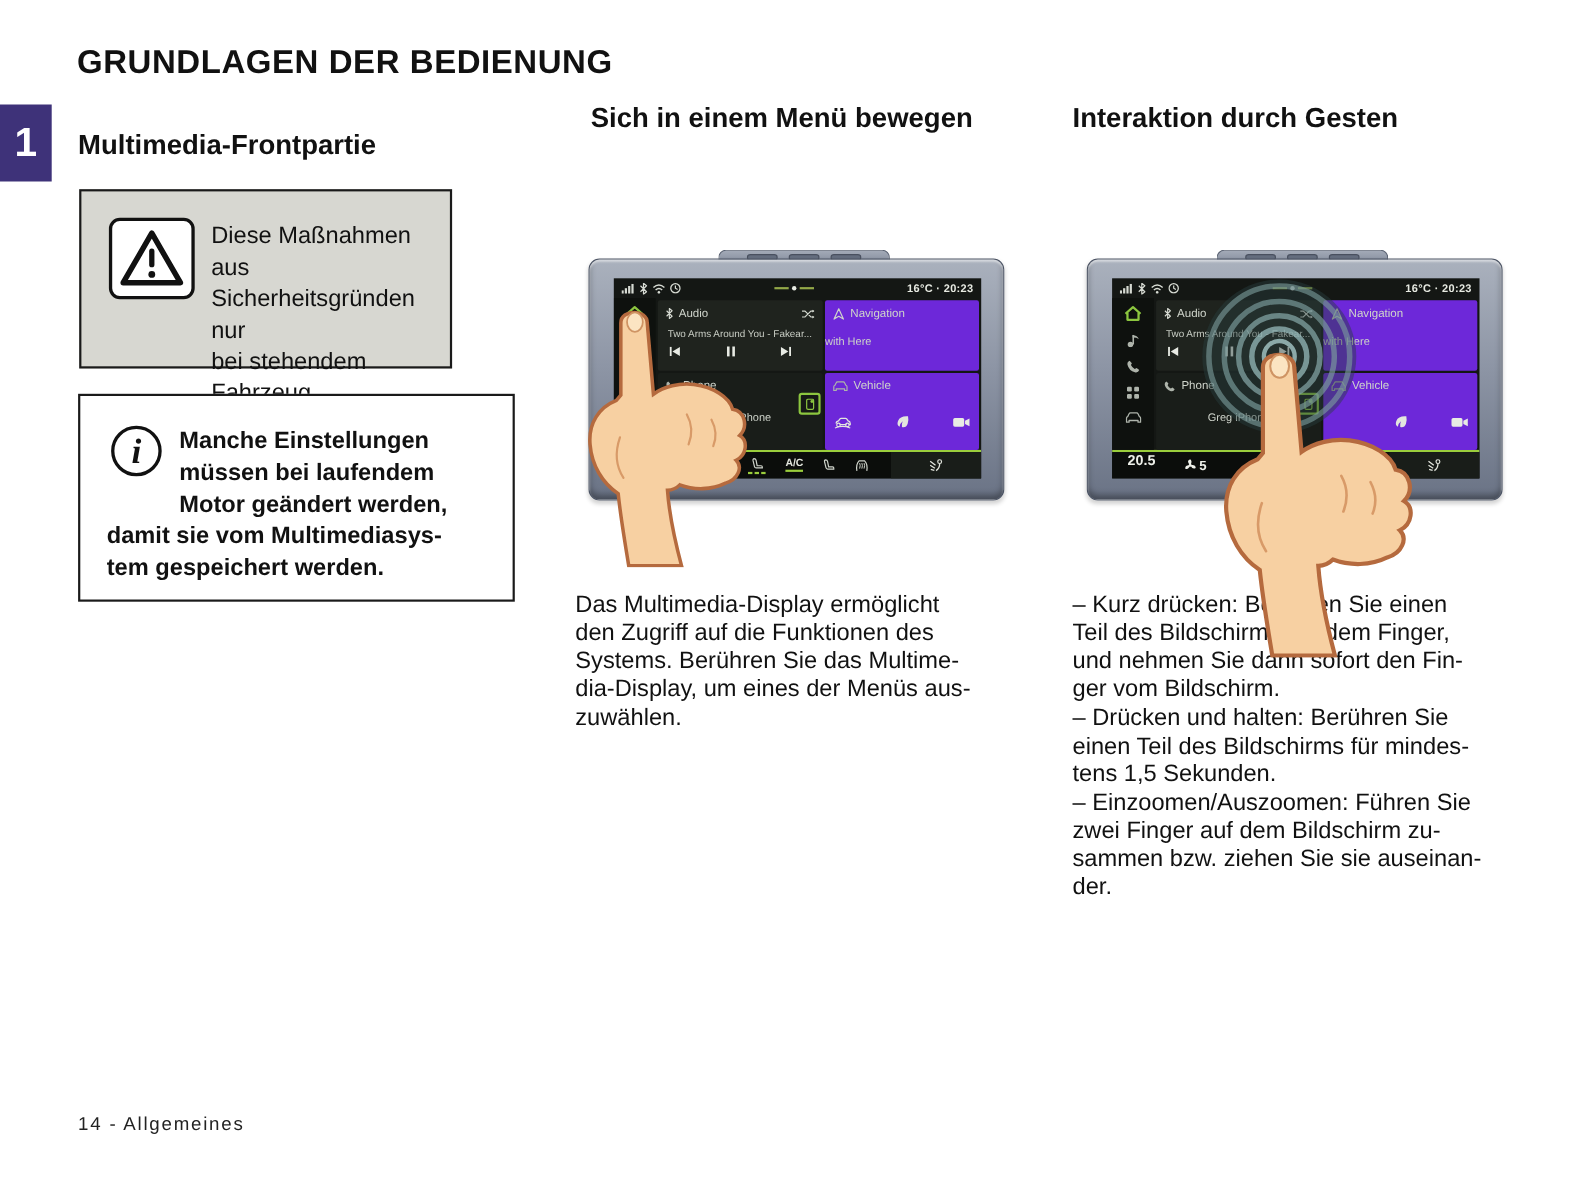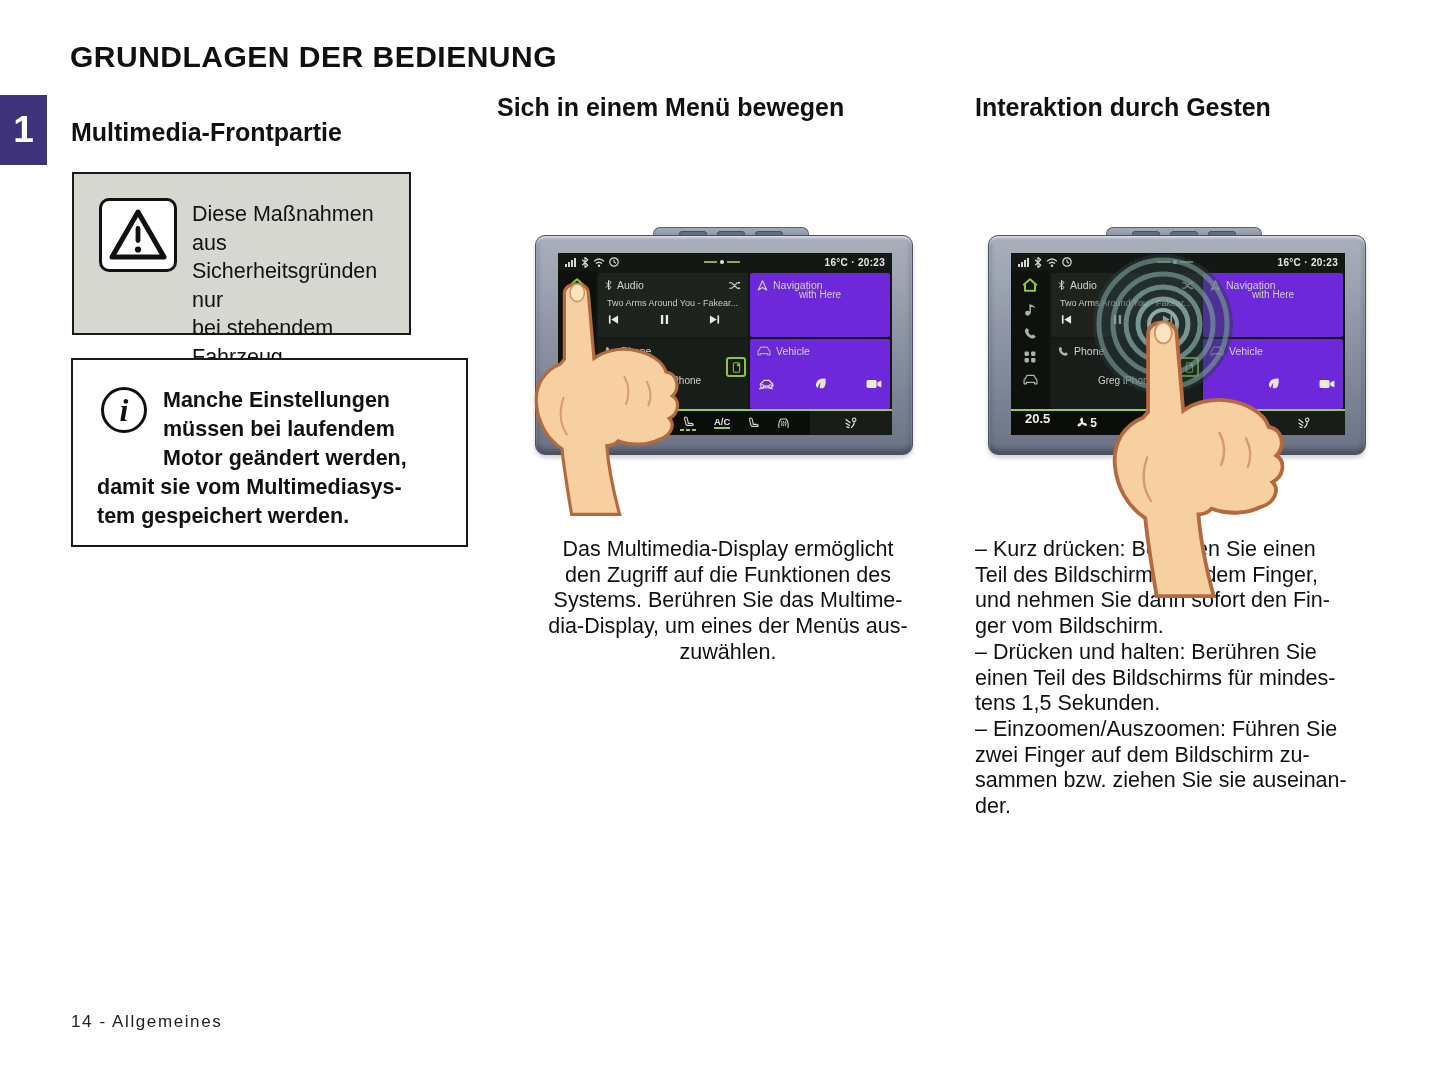--- a/index.html
+++ b/index.html
@@ -13,21 +13,21 @@
 
   
   .page-title { left:70px; top:40px; font-size:30px; font-weight:bold; letter-spacing:.5px; }
   .chapter-tab {
     left:0; top:95px; width:47px; height:70px; background:#3e3279;
     color:#fff; font-size:37px; font-weight:bold;
     display:flex; align-items:center; justify-content:center;
   }
   .col-heading { font-size:25px; font-weight:bold; }
   .h-left { left:71px; top:118px; }
-  .h-mid  { left:497px; top:93px; }
+  .h-mid  { left:537px; top:93px; }
   .h-right{ left:975px; top:93px; }
 
   .warning-box {
     left:72px; top:172px; width:339px; height:163px;
     background:#d7d7d1; border:2px solid #1a1a1a;
   }
   .warning-icon-frame {
     position:absolute; left:25px; top:24px; width:78px; height:74px;
     background:#fff; border:3px solid #111; border-radius:10px;
     display:flex; align-items:center; justify-content:center;
@@ -41,21 +41,21 @@
   .info-icon {
     position:absolute; left:28px; top:27px; width:46px; height:46px;
     border:3.5px solid #111; border-radius:50%;
     display:flex; align-items:center; justify-content:center;
     font-family:"Liberation Serif", serif; font-size:32px; font-weight:bold; font-style:italic;
   }
   .info-indent { position:absolute; left:90px; top:26px; font-size:21.5px; font-weight:bold; line-height:29px; }
   .info-rest   { position:absolute; left:24px; top:113px; font-size:21.5px; font-weight:bold; line-height:29px; }
 
   .body-par { font-size:21.5px; line-height:25.7px; }
-  .par-mid   { left:523px; top:537px; width:410px;text-align:center; }
+  .par-mid   { left:523px; top:537px; width:410px; }
   .par-right { left:975px; top:537px; width:430px; }
 
   .footer { left:71px; top:1012px; font-size:17px; letter-spacing:1.6px; color:#222; }
 
   
   .device { width:426px; height:228px; }
   .dev-ledge {
     position:absolute; left:118px; top:0; width:156px; height:14px;
     background:linear-gradient(#a3aab7,#7e8798);
     border:1px solid #5a6272; border-bottom:none; border-radius:7px 7px 0 0;
@@ -82,21 +82,21 @@
   .side-rail { position:absolute; left:0; top:0; width:38px; height:138px; background:#0e110e;
     display:flex; flex-direction:column; align-items:center; padding-top:7px; gap:11px; }
   .tile { position:absolute; border-radius:2px; }
   .tile-audio   { left:40px;  top:2px;  width:150px; height:64px; background:#1f231e; }
   .tile-nav     { left:192px; top:2px;  width:140px; height:64px; background:#6d28d9; }
   .tile-phone   { left:40px;  top:68px; width:150px; height:70px; background:#191d19; }
   .tile-vehicle { left:192px; top:68px; width:140px; height:70px; background:#6d28d9; }
   .tile-head { display:flex; align-items:center; gap:5px; padding:6px 7px 0 7px; font-size:10.5px; color:#cfd4cb; }
   .song { position:absolute; left:9px; top:25px; font-size:9px; color:#c9cec5; width:140px; white-space:nowrap; overflow:hidden; }
   .controls { position:absolute; left:10px; top:41px; width:112px; display:flex; justify-content:space-between; align-items:center; }
-  .withhere { position:absolute; left:0; top:16px; width:100%; text-align:center; font-size:10px; color:#cdd2c9; }
+  .withhere { position:absolute; left:0; top:33px; width:100%; text-align:left; font-size:10px; color:#cdd2c9; }
   .gregphone { position:absolute; left:0; top:36px; width:100%; text-align:center; font-size:10px; color:#cdd2c9; }
   .veh-icons { position:absolute; left:8px; top:38px; width:124px; display:flex; justify-content:space-between; align-items:center; }
   .shuffle-right { margin-left:auto; }
   .greenbox {
     position:absolute; left:168px; top:86px; width:20px; height:20px;
     background:#161a15; border:2px solid #8cc63f; border-radius:3px;
     display:flex; align-items:center; justify-content:center;
   }
   .sep-green { height:2px; background:#9acd3c; }
   .climatebar { height:24px; background:#0b0d0b; position:relative; display:flex; }

